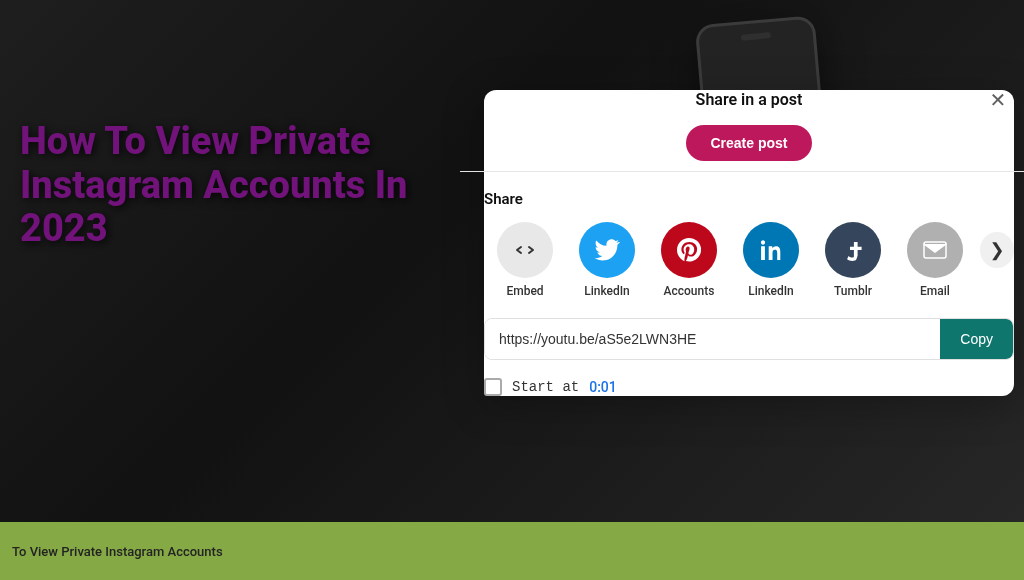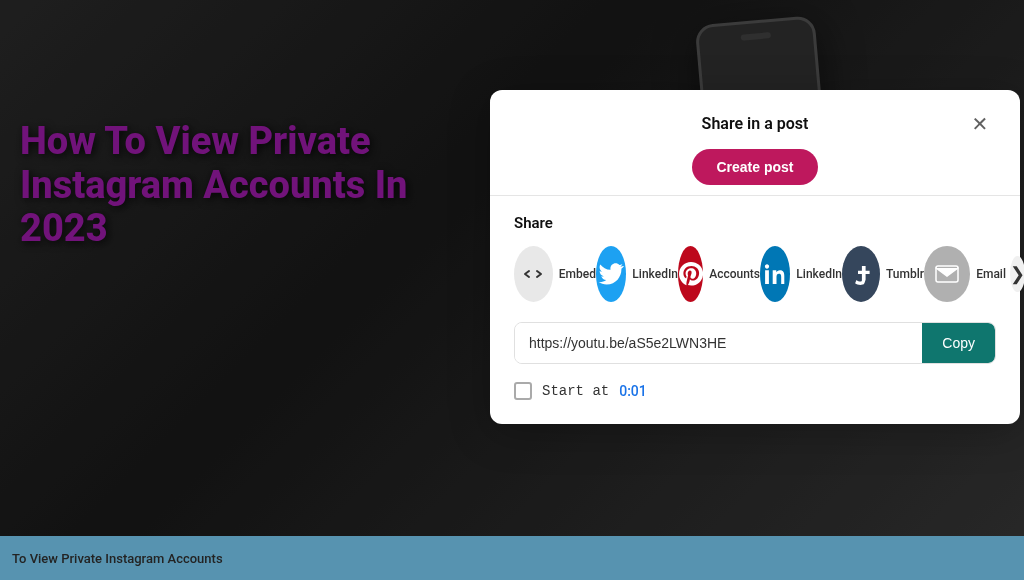--- a/index.html
+++ b/index.html
@@ -63,22 +63,22 @@
       z-index: 1;
       text-shadow: 2px 2px 8px rgba(0,0,0,0.8);
     }
 
     
     .bottom-bar {
       position: absolute;
       bottom: 0;
       left: 0;
       right: 0;
-      height: 44px;
-      background: #7dd3fc;
+      height: 58px;
+      background: #bef264;
       display: flex;
       align-items: center;
       padding-left: 12px;
       z-index: 1;
     }
     .bottom-bar-text {
       font-size: 13px;
       color: #333;
       font-weight: 500;
     }
@@ -93,22 +93,21 @@
       align-items: flex-start;
       justify-content: flex-end;
     }
 
     
     .modal {
       background: white;
       border-radius: 12px;
       width: 530px;
       margin-top: 90px;
-      margin-right: 4px;
-      padding: 24px;
+      margin-right: 10px;
       box-shadow: 0 8px 40px rgba(0,0,0,0.25);
       position: relative;
     }
 
     .modal-header {
       display: flex;
       align-items: center;
       justify-content: center;
       position: relative;
       margin-bottom: 16px;
@@ -172,21 +171,21 @@
     
     .share-icons-row {
       display: flex;
       align-items: center;
       gap: 0;
       margin-bottom: 20px;
     }
 
     .share-icon-item {
       display: flex;
-      flex-direction: row;
+      flex-direction: column;
       align-items: center;
       gap: 6px;
       flex: 0 0 auto;
       width: 82px;
       cursor: pointer;
     }
 
     .share-icon-circle {
       width: 56px;
       height: 56px;

